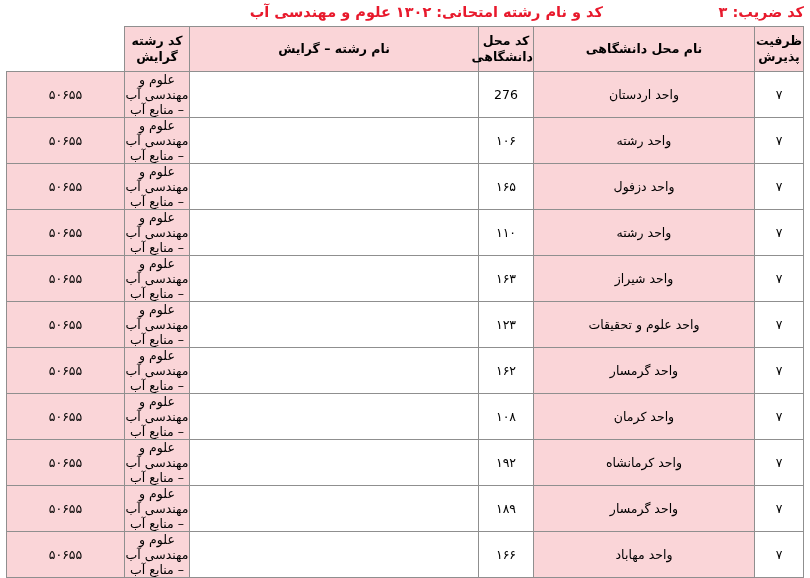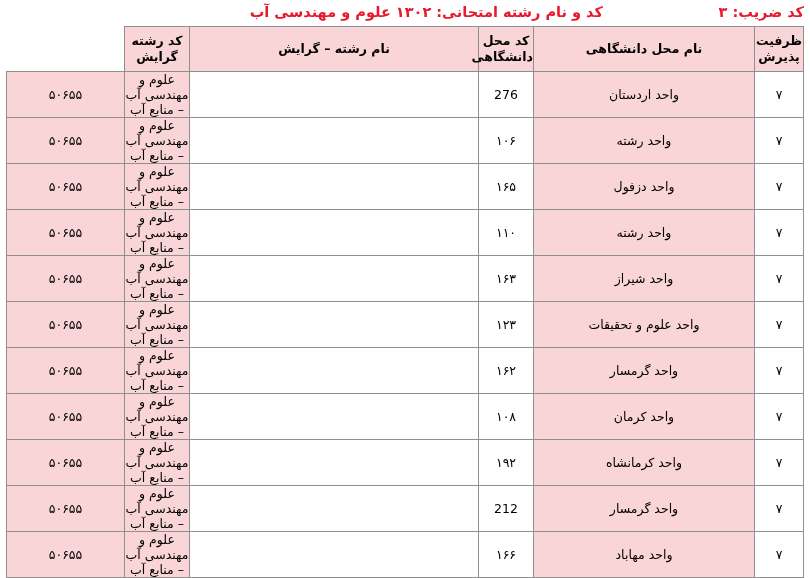--- a/index.html
+++ b/index.html
@@ -200,21 +200,21 @@
           <td class="cap-cell">۷</td>
           <td class="name-cell">واحد کرمانشاه</td>
           <td class="placecode-cell">۱۹۲</td>
           <td class="mid-cell"></td>
           <td class="name-cell" style="width: 220px;">علوم و مهندسی آب – منابع آب</td>
           <td class="code-cell">۵۰۶۵۵</td>
         </tr>
         <tr>
           <td class="cap-cell">۷</td>
           <td class="name-cell">واحد گرمسار</td>
-          <td class="placecode-cell">212</td>
+          <td class="placecode-cell">۱۸۹</td>
           <td class="mid-cell"></td>
           <td class="name-cell" style="width: 220px;">علوم و مهندسی آب – منابع آب</td>
           <td class="code-cell">۵۰۶۵۵</td>
         </tr>
         <tr>
           <td class="cap-cell">۷</td>
           <td class="name-cell">واحد مهاباد</td>
           <td class="placecode-cell">۱۶۶</td>
           <td class="mid-cell"></td>
           <td class="name-cell" style="width: 220px;">علوم و مهندسی آب – منابع آب</td>

